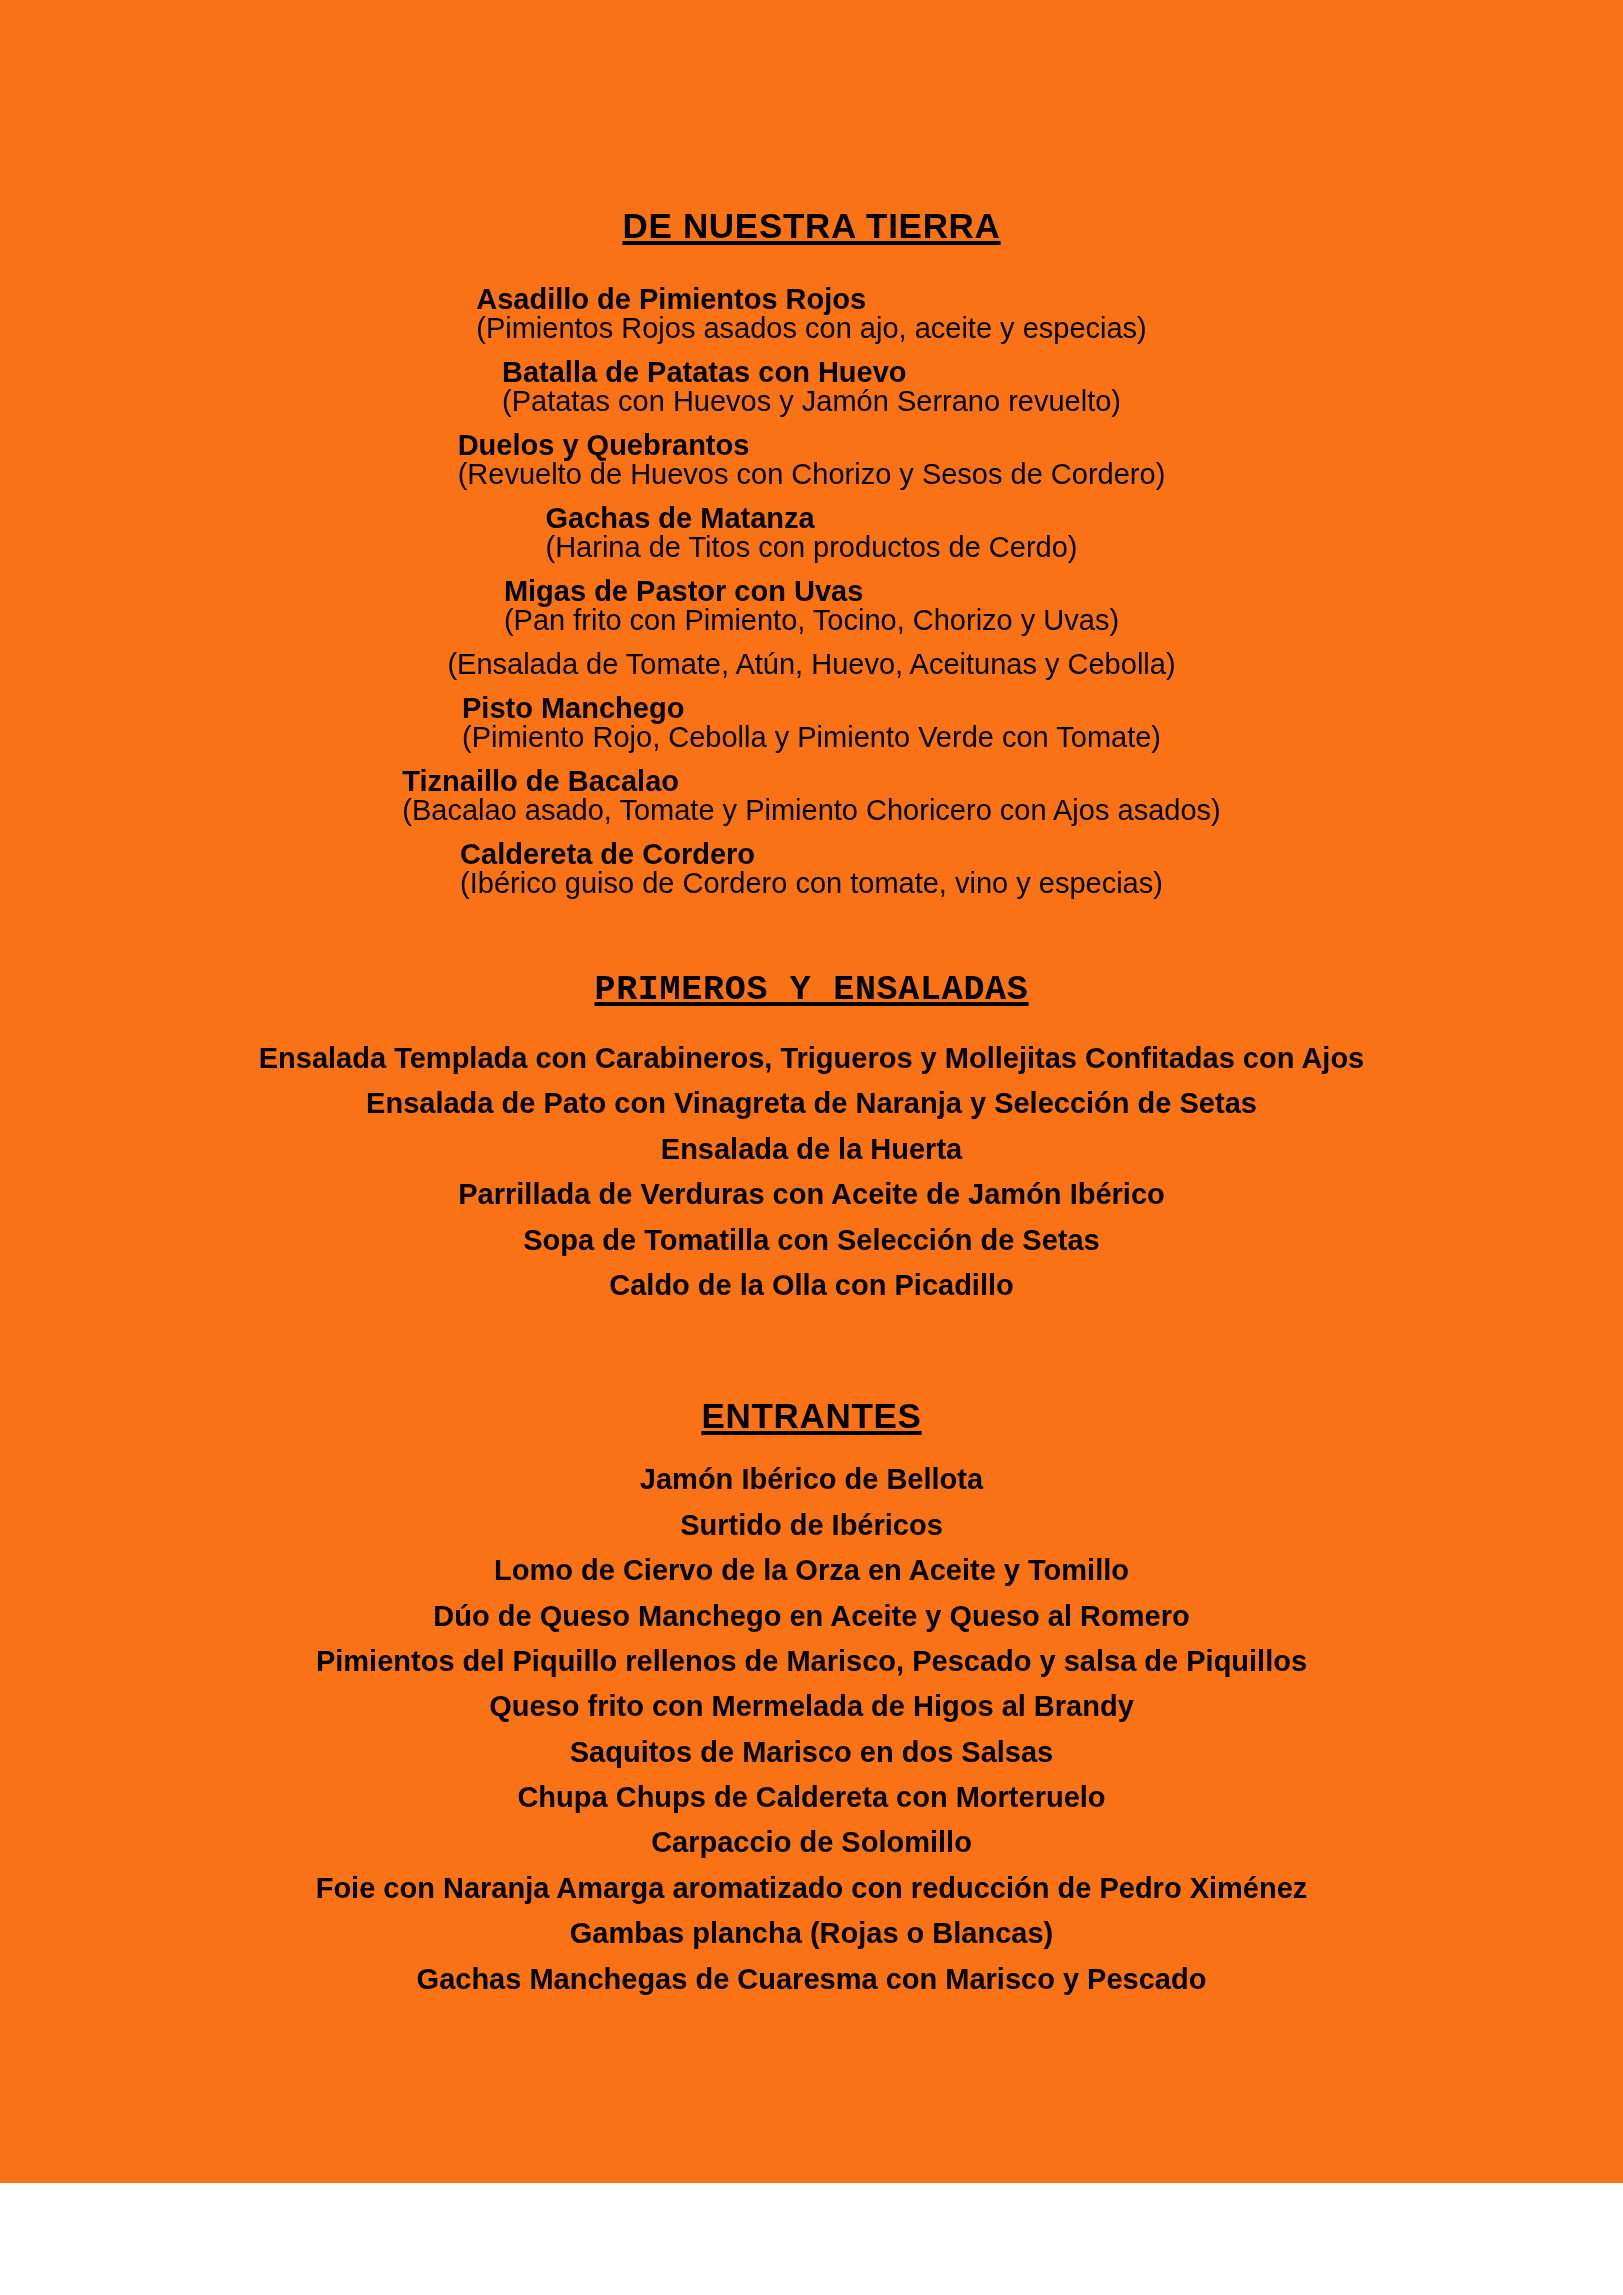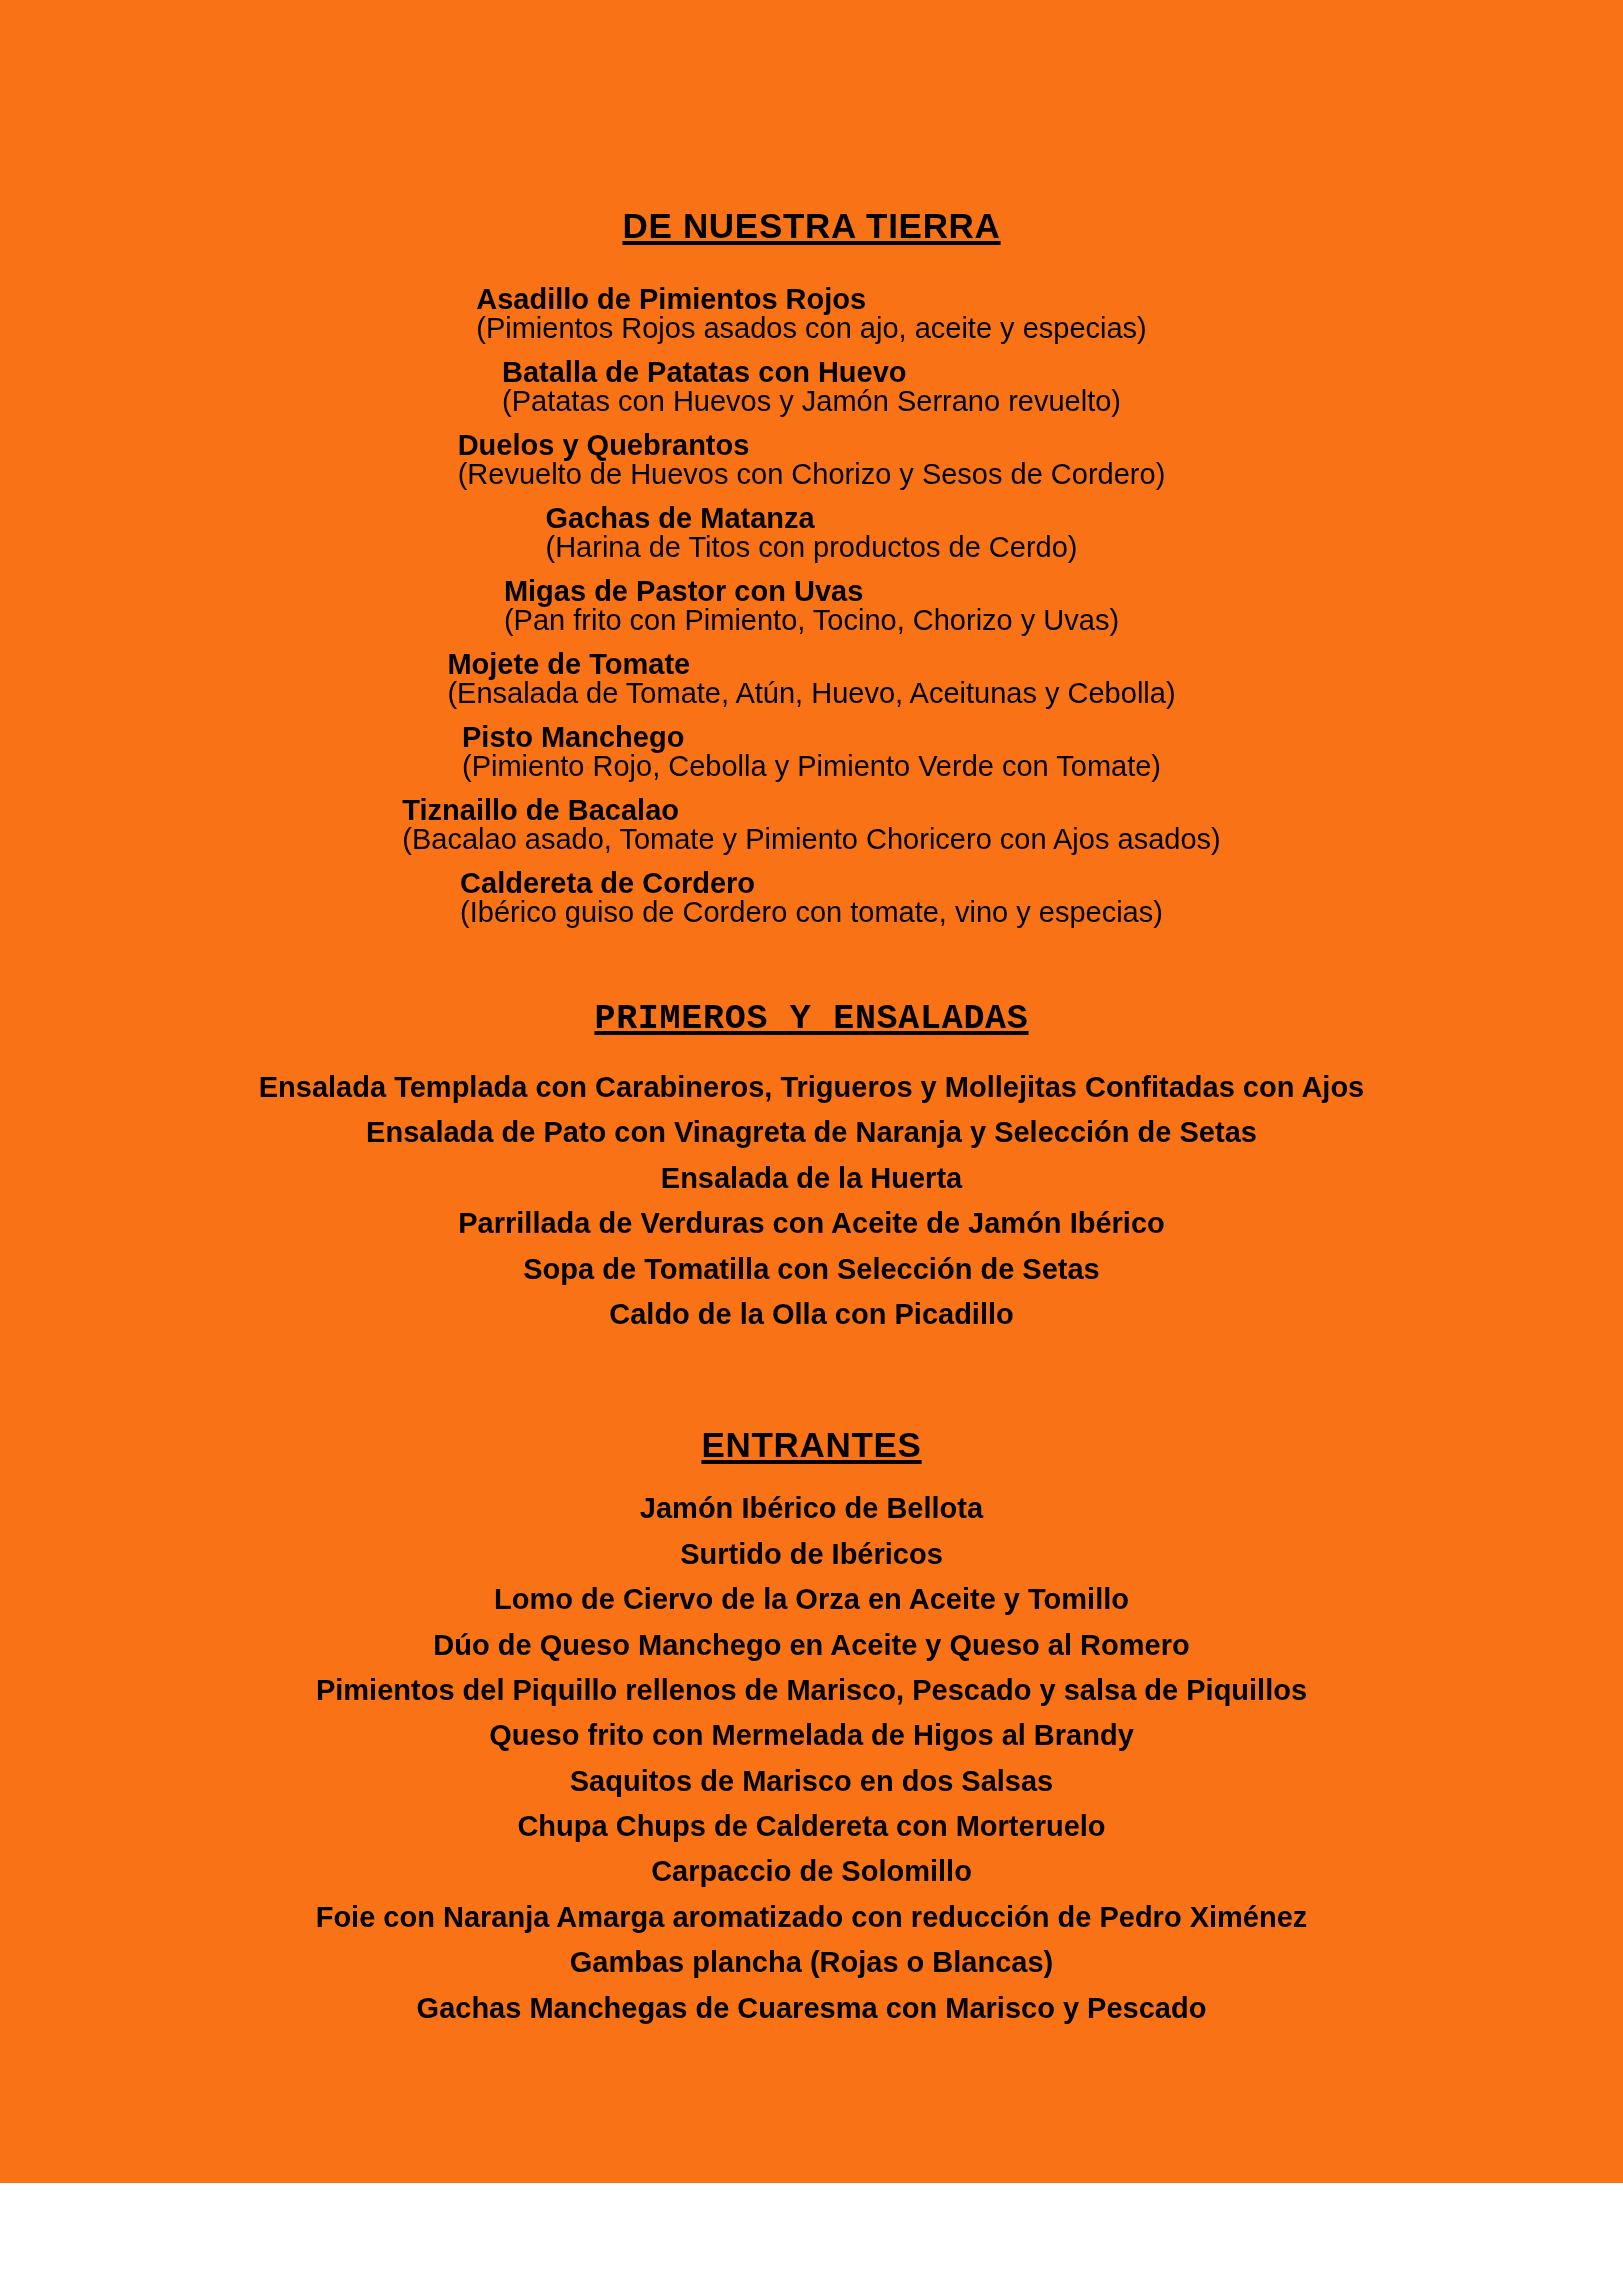--- a/index.html
+++ b/index.html
@@ -52,21 +52,20 @@
     </div>
     <div class="entry">
       <div class="dish">Gachas de Matanza</div>
       <div class="desc">(Harina de Titos con productos de Cerdo)</div>
     </div>
     <div class="entry">
       <div class="dish">Migas de Pastor con Uvas</div>
       <div class="desc">(Pan frito con Pimiento, Tocino, Chorizo y Uvas)</div>
     </div>
     <div class="entry">
-      <div class="dish">Mojete de Tomate</div>
       <div class="desc">(Ensalada de Tomate, Atún, Huevo, Aceitunas y Cebolla)</div>
     </div>
     <div class="entry">
       <div class="dish">Pisto Manchego</div>
       <div class="desc">(Pimiento Rojo, Cebolla y Pimiento Verde con Tomate)</div>
     </div>
     <div class="entry">
       <div class="dish">Tiznaillo de Bacalao</div>
       <div class="desc">(Bacalao asado, Tomate y Pimiento Choricero con Ajos asados)</div>
     </div>

